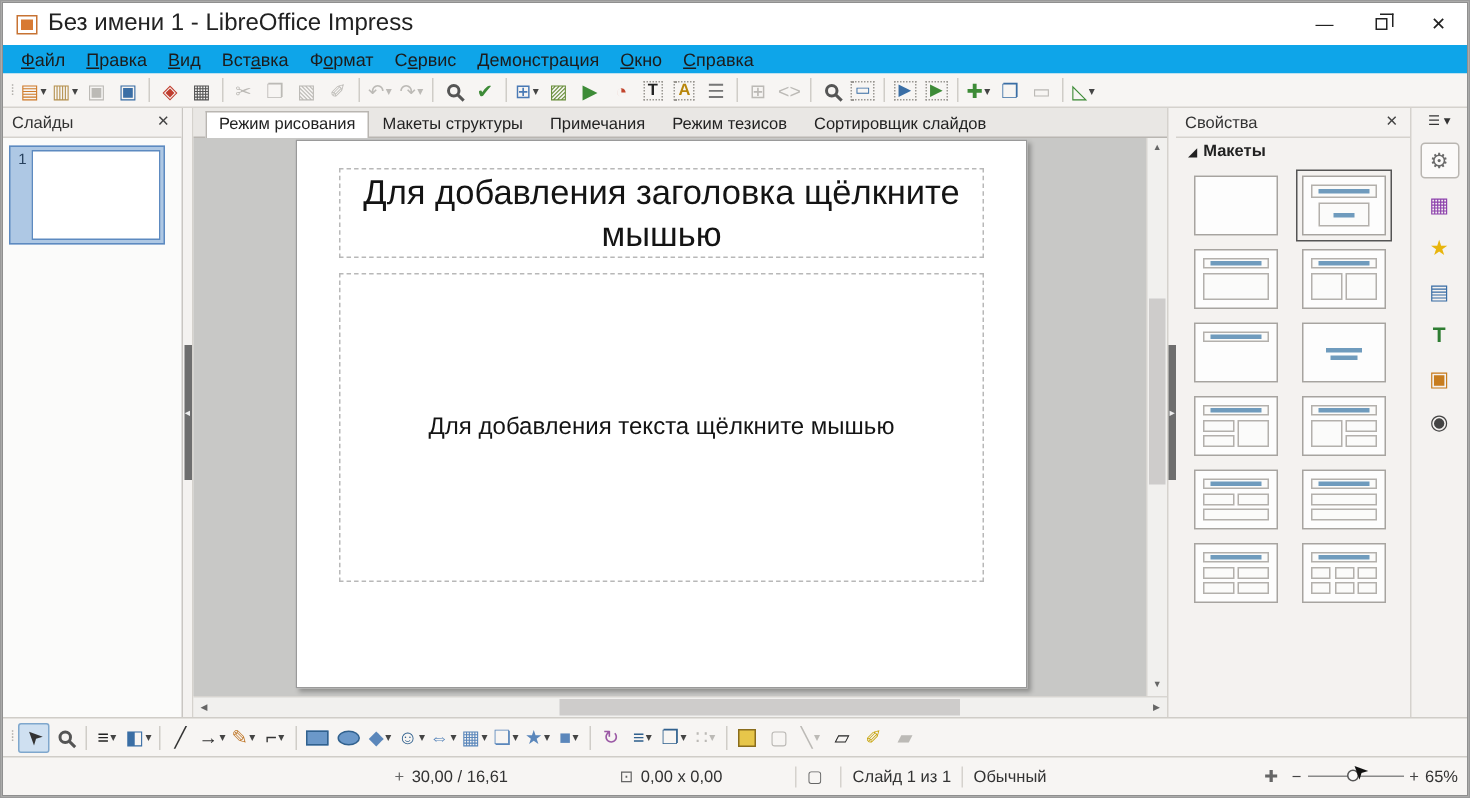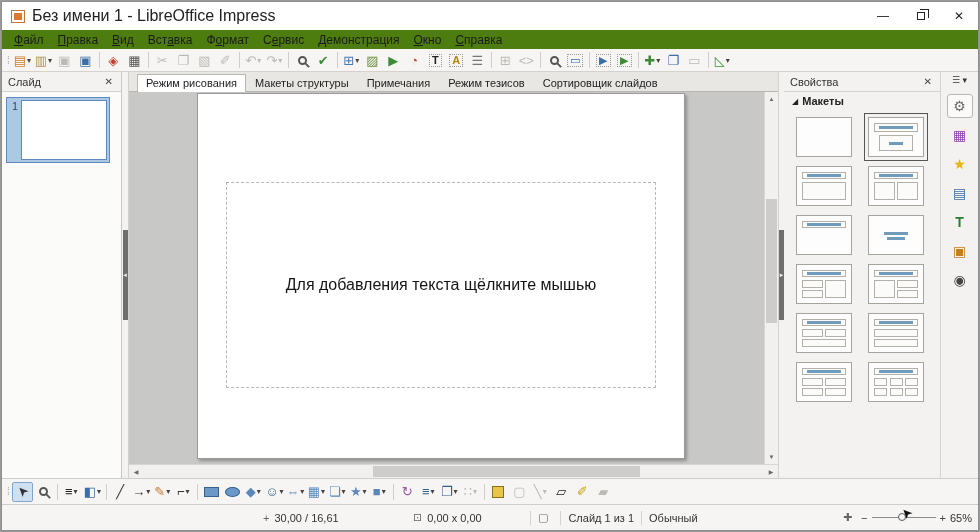--- a/index.html
+++ b/index.html
@@ -12,21 +12,21 @@
   
   #titlebar{height:28px;background:#ffffff;display:flex;align-items:center;padding:0 0 0 9px;flex:0 0 auto;}
   #app-icon{width:14px;height:13px;border:1px solid #c77333;background:#fff;position:relative;margin-right:7px;}
   #app-icon::after{content:"";position:absolute;left:2px;top:2px;right:2px;bottom:2px;background:#d87a33;}
   #window-title{font-size:16px;color:#222;}
   #win-controls{margin-left:auto;display:flex;height:100%;}
   .win-btn{width:38px;height:100%;display:flex;align-items:center;justify-content:center;font-size:12px;color:#222;}
   .restore-box{width:8px;height:8px;border:1px solid #222;position:relative;background:#fff;}
   .restore-box::before{content:"";position:absolute;left:2px;top:-4px;width:8px;height:8px;border:1px solid #222;border-bottom:none;border-left:none;}
   
-  #menubar{height:19px;display:flex;align-items:center;background:#4d7c0f;padding-left:5px;flex:0 0 auto;}
+  #menubar{height:19px;display:flex;align-items:center;background:#0ea5e9;padding-left:5px;flex:0 0 auto;}
   .menu-item{padding:2px 7px;cursor:default;white-space:nowrap;}
   .menu-item .ak{text-decoration:underline;}
   
   .bar{display:flex;align-items:center;background:#f7f5f3;flex:0 0 auto;}
   #toolbar{height:23px;border-bottom:1px solid #d5d2cd;padding:0 2px;}
   #drawbar{height:26px;border-top:1px solid #d0cdc8;padding:0 2px;}
   .grip{color:#b3b0ac;font-size:10px;letter-spacing:-1px;margin:0 3px;}
   .tb-btn{display:inline-flex;align-items:center;justify-content:center;height:20px;min-width:21px;padding:0 1px;border-radius:2px;}
   .tb-btn.active{background:#cfe0f1;border:1px solid #7fa7cd;}
   .tb-btn .glyph{font-size:13px;line-height:1;}
@@ -246,21 +246,21 @@
       <span class="tb-btn">
         <span class="glyph" style="color: rgb(61, 139, 55);">◺</span>
         <span class="dd">▾</span>
       </span>
     </div>
 
   <div id="content">
 
     <div id="slides-panel">
       <div class="panel-header">
-        <span>Слайд</span>
+        <span>Слайды</span>
         <span class="panel-close">✕</span>
       </div>
       <div id="slide-list">
         <div id="slide-thumb">
           <span class="num">1</span>
           <div class="pg"></div>
         </div>
       </div>
     </div>
 
@@ -272,20 +272,21 @@
       <div id="tabbar">
           <div class="vtab active">Режим рисования</div>
           <div class="vtab">Макеты структуры</div>
           <div class="vtab">Примечания</div>
           <div class="vtab">Режим тезисов</div>
           <div class="vtab">Сортировщик слайдов</div>
         </div>
       <div id="canvas-row">
         <div id="canvas">
           <div id="page">
+            <div id="title-ph" class="placeholder">Для добавления заголовка щёлкните мышью</div>
             <div id="body-ph" class="placeholder">Для добавления текста щёлкните мышью</div>
           </div>
         </div>
         <div id="vscroll">
           <div class="scroll-arrow">▲</div>
           <div class="track">
             <div class="thumb"></div>
           </div>
           <div class="scroll-arrow">▼</div>
         </div>

